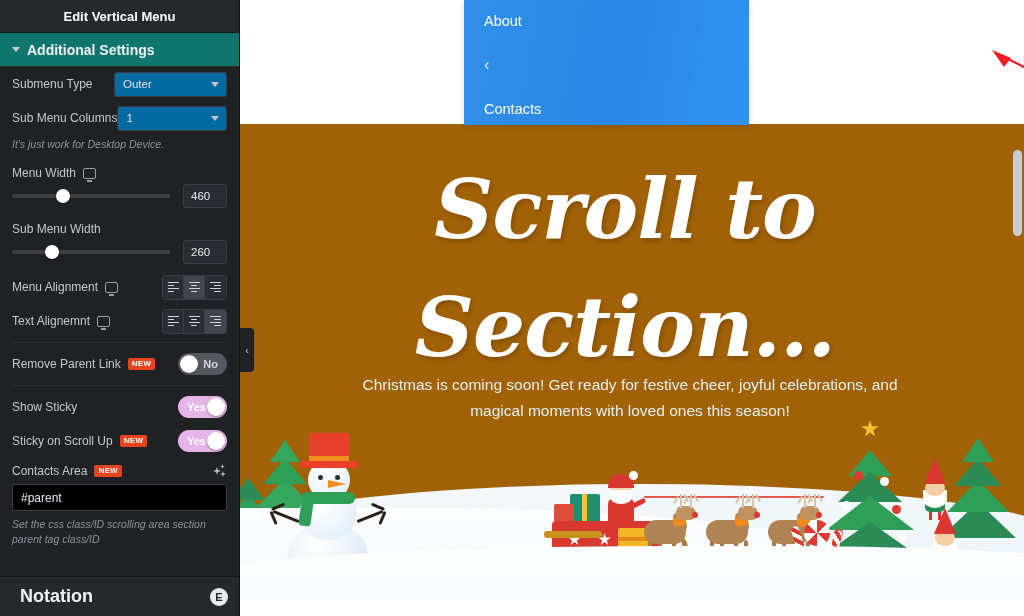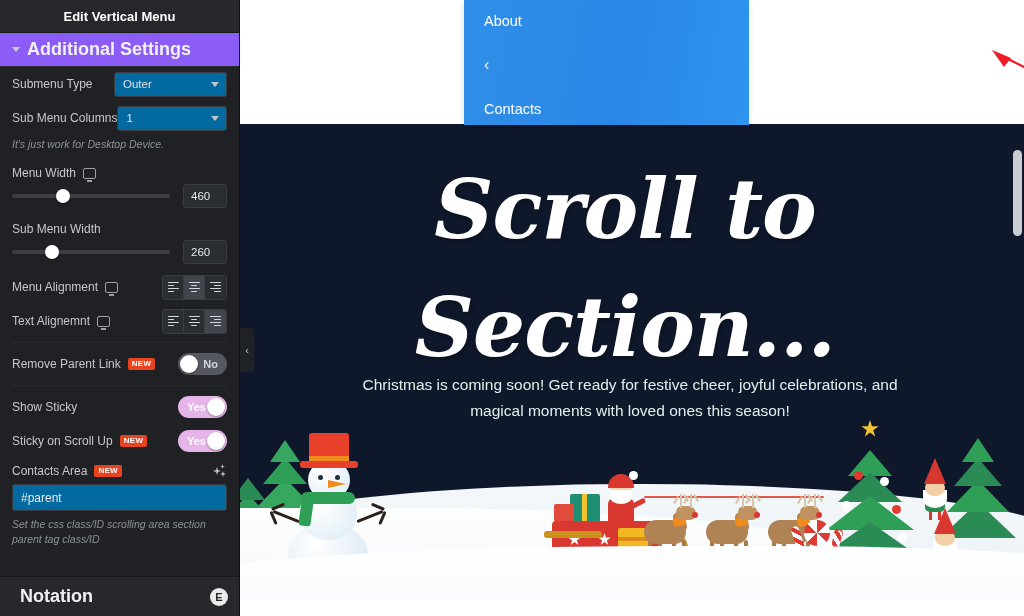--- a/index.html
+++ b/index.html
@@ -17,21 +17,21 @@
     width: 784px; height: 616px;
     background: #ffffff;
     overflow: hidden;
   }
   .preview-white {
     position: absolute; left: 0; top: 0; width: 784px; height: 124px;
     background: #ffffff;
   }
   .hero {
     position: absolute; left: 0; top: 124px; width: 784px; height: 492px;
-    background: #0f172a;
+    background: #a16207;
     overflow: hidden;
   }
   .hero-title {
     position: absolute; left: 0; top: 26px; width: 770px;
     text-align: center;
     color: #ffffff;
     font-family: "DejaVu Serif", serif;
     font-style: italic;
     font-weight: 700;
     font-size: 82px;
@@ -327,23 +327,23 @@
   }
   .panel-header {
     height: 33px; background: #26282c;
     display: flex; align-items: center; justify-content: center;
     color: #ffffff; font-size: 13px; font-weight: 700;
     border-bottom: 1px solid #161719;
   }
   .section-head {
     height: 34px; display: flex; align-items: center;
     padding: 0 12px; color: #f0f1f3;
-    font-size: 18px; font-weight: 700;
+    font-size: 14px; font-weight: 700;
     border-bottom: 1px solid #2b2d31;
-    background: #8b5cf6;
+    background: #0f766e;
   }
   .section-head .caret {
     display: inline-block; margin-right: 7px;
     width: 0; height: 0;
     border-left: 4.5px solid transparent; border-right: 4.5px solid transparent;
     border-top: 5px solid #c9ccd1;
   }
   .panel-body { padding: 0 12px; }
 
   .row {
@@ -433,21 +433,21 @@
     position: absolute; top: 2px; width: 18px; height: 18px;
     background: #ffffff; border-radius: 50%;
     box-shadow: 0 1px 2px rgba(0,0,0,0.35);
   }
   .toggle.off .t-knob { left: 2px; }
   .toggle.on  .t-knob { right: 2px; }
 
   .divider { height: 1px; background: #2b2d31; margin: 4px 0; }
 
   .textinput {
-    width: 100%; height: 27px; background: #0369a1;
+    width: 100%; height: 27px; background: #000000;
     border: 1px solid #3a3e44; border-radius: 3px;
     color: #e6e9ec; font-size: 12px;
     display: flex; align-items: center; padding-left: 8px;
   }
   .sparkle {
     width: 14px; height: 14px; position: relative; opacity: .85;
   }
   .sparkle i {
     position: absolute; background: #d4d8dc;
     clip-path: polygon(50% 0,62% 38%,100% 50%,62% 62%,50% 100%,38% 62%,0 50%,38% 38%);

